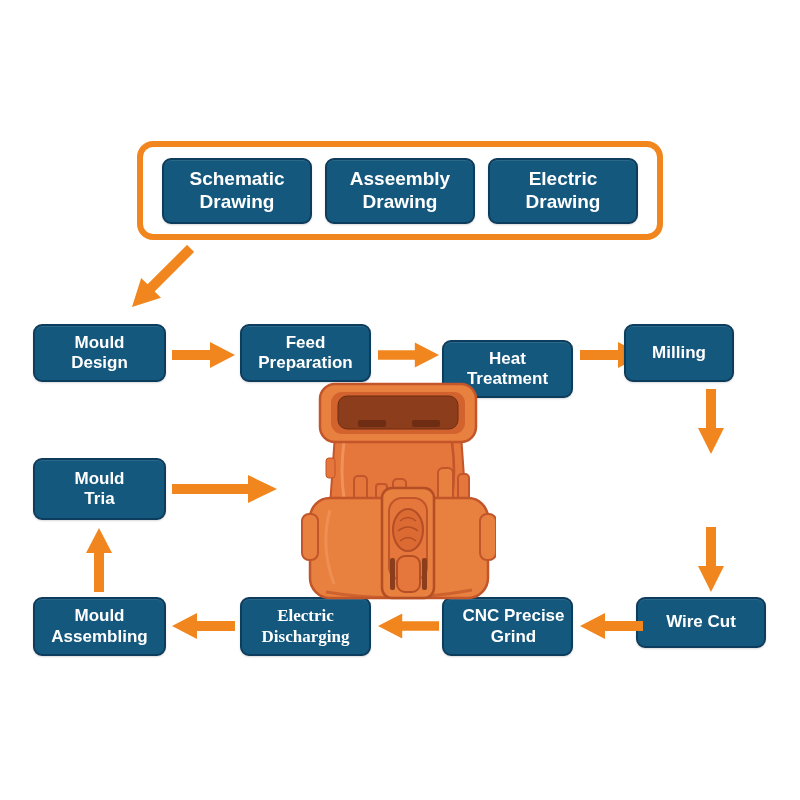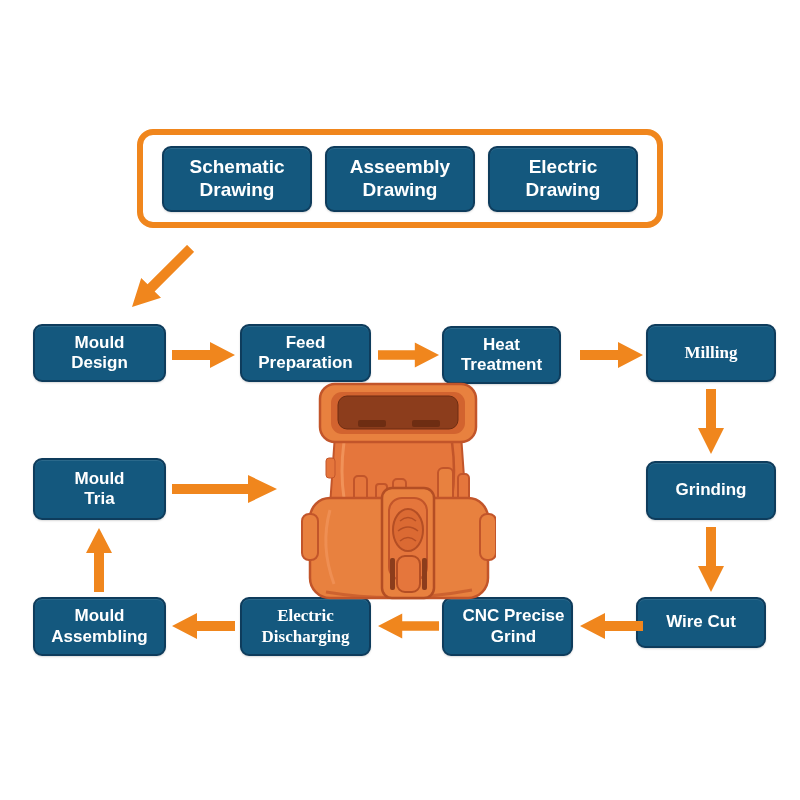--- a/index.html
+++ b/index.html
@@ -16,21 +16,21 @@
   .nbox{
     position:absolute;background:var(--box-blue);
     border:2px solid var(--box-border);border-radius:9px;
     color:var(--label-white);display:flex;align-items:center;justify-content:center;
     text-align:center;font-weight:bold;box-sizing:border-box;
     box-shadow:inset 0 1px 0 rgba(255,255,255,.10), 0 1px 2px rgba(0,0,0,.15);
     font-size:17px;
   }
   .nbox .lbl{white-space:pre-line;line-height:1.18;}
   .frame{
-    position:absolute;left:137px;top:129px;width:526px;height:99px;
+    position:absolute;left:137px;top:141px;width:526px;height:99px;
     border:6px solid var(--accent-orange);border-radius:16px;
     display:flex;align-items:center;justify-content:center;gap:13px;
     box-sizing:border-box;background:#fff;
   }
   .frame .nbox{position:static;width:150px;height:66px;font-size:19px;flex:0 0 auto;}
   .arrow{position:absolute;}
   .arrow polygon{fill:var(--accent-orange);}
   .product{position:absolute;left:300px;top:380px;width:196px;height:226px;}
 </style>
 </head>
@@ -70,40 +70,37 @@
   </div>
   <div class="nbox" style="left:240px;top:324px;width:131px;height:58px;">
     <span class="lbl">Feed
 Preparation</span>
   </div>
   <div class="arrow" style="left:378px;top:341px;">
     <svg width="62" height="28" viewBox="0 0 64 28">
       <polygon points="0,9 38,9 38,1 63,14 38,27 38,19 0,19"></polygon>
     </svg>
   </div>
-  <div class="nbox" style="left:442px;top:326px;width:119px;height:58px;">
+  <div class="nbox" style="left:442px;top:340px;width:131px;height:58px;">
     <span class="lbl">Heat
 Treatment</span>
   </div>
   <div class="arrow" style="left:580px;top:341px;">
     <svg width="64" height="28" viewBox="0 0 64 28">
       <polygon points="0,9 38,9 38,1 63,14 38,27 38,19 0,19"></polygon>
     </svg>
   </div>
-  <div class="nbox" style="left:646px;top:324px;width:130px;height:58px;font-family:Liberation Serif, serif;">
+  <div class="nbox" style="left:624px;top:324px;width:110px;height:58px;">
     <span class="lbl">Milling</span>
   </div>
 
   <div class="arrow" style="left:697px;top:389px;">
     <svg width="28" height="66" viewBox="0 0 28 66">
       <polygon points="9,0 9,39 1,39 14,65 27,39 19,39 19,0"></polygon>
     </svg>
-  </div>
-  <div class="nbox" style="left:646px;top:461px;width:130px;height:59px;">
-    <span class="lbl">Grinding</span>
   </div>
   <div class="arrow" style="left:697px;top:527px;">
     <svg width="28" height="66" viewBox="0 0 28 66">
       <polygon points="9,0 9,39 1,39 14,65 27,39 19,39 19,0"></polygon>
     </svg>
   </div>
   <div class="nbox" style="left:636px;top:597px;width:130px;height:51px;">
     <span class="lbl">Wire Cut</span>
   </div>
 

